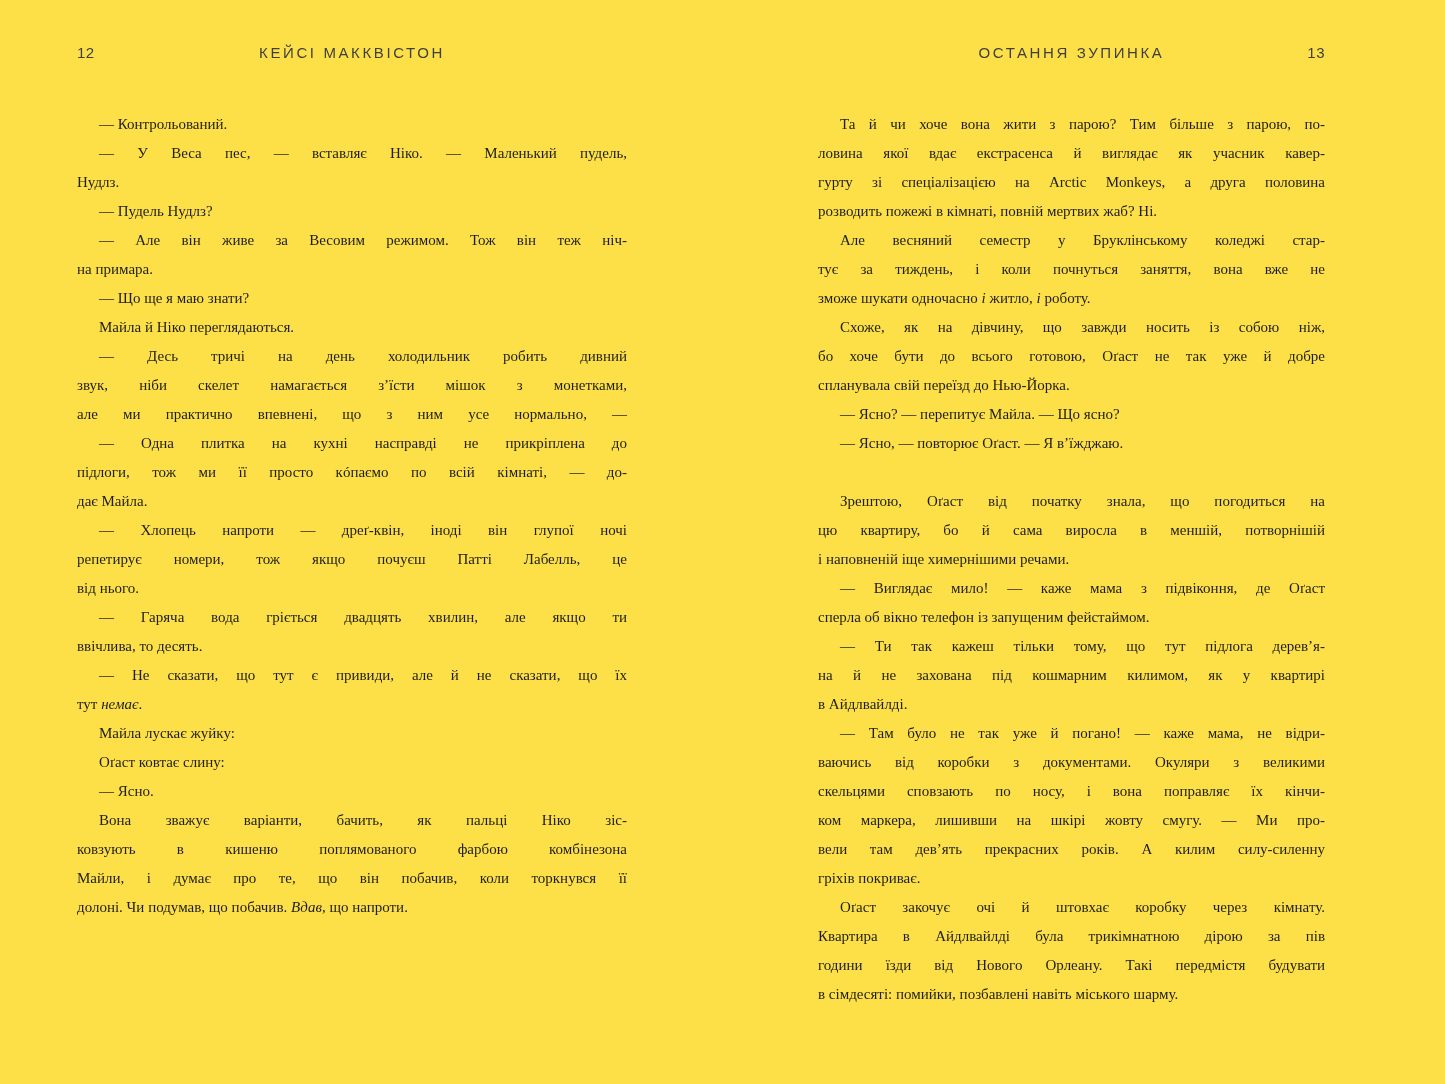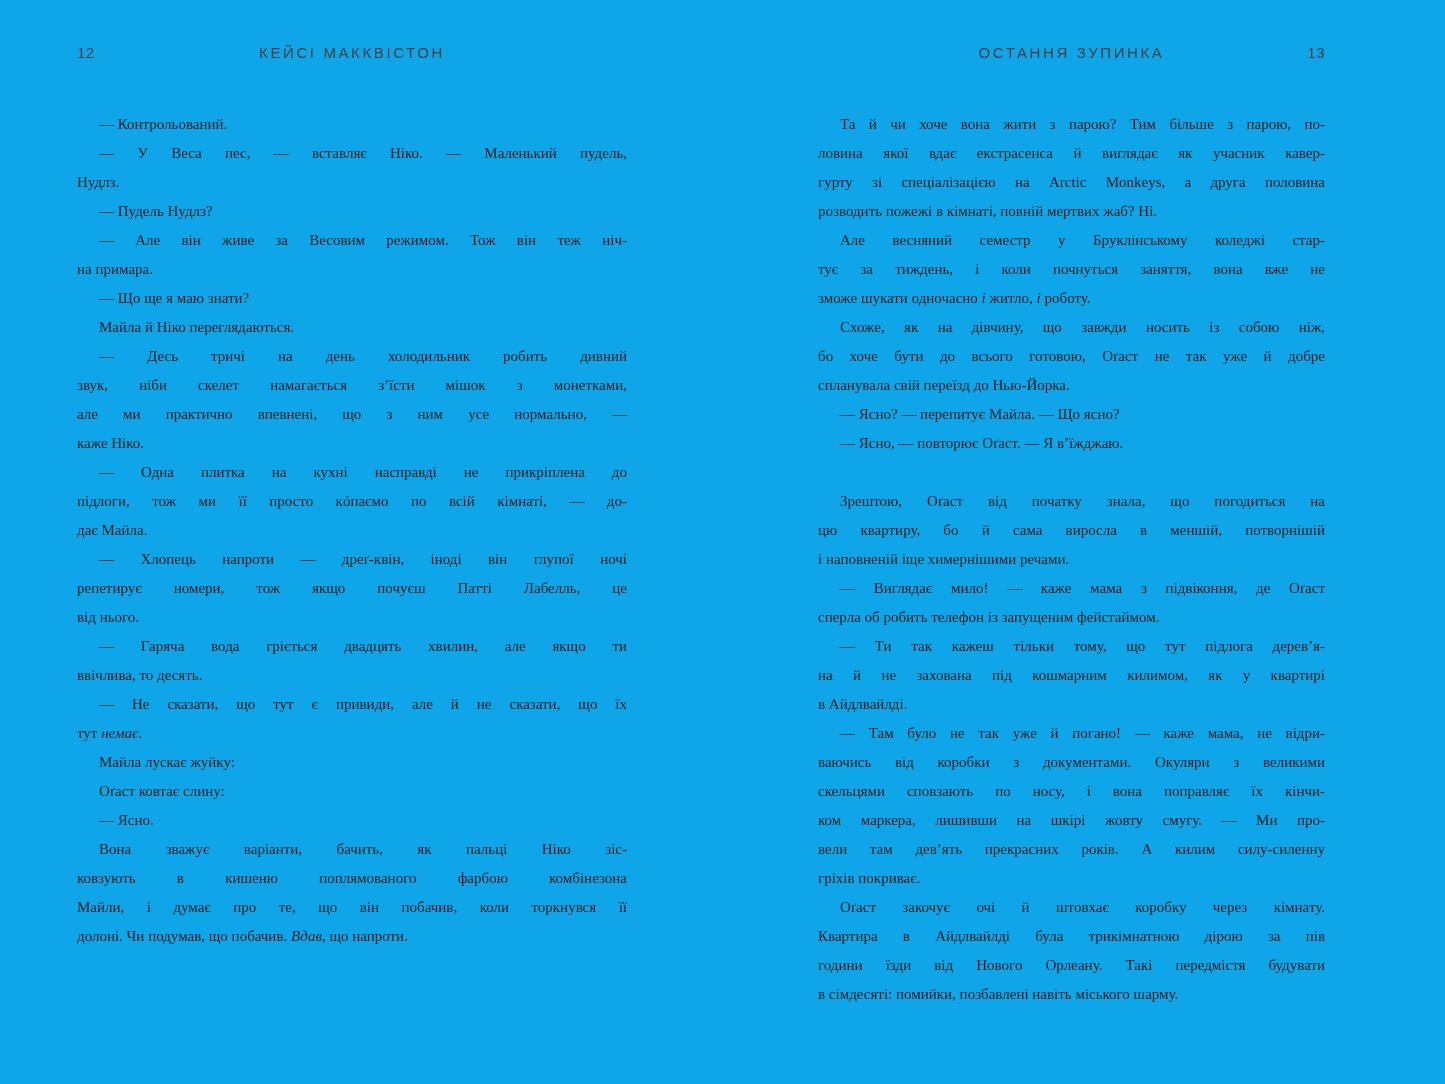--- a/index.html
+++ b/index.html
@@ -4,21 +4,21 @@
 <style>
   html, body {
     margin: 0;
     padding: 0;
     background: #ffffff;
   }
   .spread {
     position: relative;
     width: 1445px;
     height: 1084px;
-    background: #0ea5e9;
+    background: #fde047;
     overflow: hidden;
     display: flex;
     justify-content: flex-end;
   }
   .page {
     box-sizing: border-box;
     padding-top: 44px;
     height: 1084px;
   }
   .page.left  { width: 722px; padding-left: 77px; padding-right: 95px; }
@@ -78,21 +78,20 @@
         <div class="ln j ind"><span>— У Веса пес, — вставляє Ніко. — Маленький пудель,</span></div>
         <div class="ln"><span>Нудлз.</span></div>
         <div class="ln ind"><span>— Пудель Нудлз?</span></div>
         <div class="ln j ind"><span>— Але він живе за Весовим режимом. Тож він теж ніч-</span></div>
         <div class="ln"><span>на примара.</span></div>
         <div class="ln ind"><span>— Що ще я маю знати?</span></div>
         <div class="ln ind"><span>Майла й Ніко переглядаються.</span></div>
         <div class="ln j ind"><span>— Десь тричі на день холодильник робить дивний</span></div>
         <div class="ln j"><span>звук, ніби скелет намагається з’їсти мішок з монетками,</span></div>
         <div class="ln j"><span>але ми практично впевнені, що з ним усе нормально, —</span></div>
-        <div class="ln"><span>каже Ніко.</span></div>
         <div class="ln j ind"><span>— Одна плитка на кухні насправді не прикріплена до</span></div>
         <div class="ln j"><span>підлоги, тож ми її просто кóпаємо по всій кімнаті, — до-</span></div>
         <div class="ln"><span>дає Майла.</span></div>
         <div class="ln j ind"><span>— Хлопець напроти — дреґ-квін, іноді він глупої ночі</span></div>
         <div class="ln j"><span>репетирує номери, тож якщо почуєш Патті Лабелль, це</span></div>
         <div class="ln"><span>від нього.</span></div>
         <div class="ln j ind"><span>— Гаряча вода гріється двадцять хвилин, але якщо ти</span></div>
         <div class="ln"><span>ввічлива, то десять.</span></div>
         <div class="ln j ind"><span>— Не сказати, що тут є привиди, але й не сказати, що їх</span></div>
         <div class="ln"><span>тут </span><i>немає</i><span>.</span></div>
@@ -123,21 +122,21 @@
         <div class="ln j ind"><span>Схоже, як на дівчину, що завжди носить із собою ніж,</span></div>
         <div class="ln j"><span>бо хоче бути до всього готовою, Оґаст не так уже й добре</span></div>
         <div class="ln"><span>спланувала свій переїзд до Нью-Йорка.</span></div>
         <div class="ln ind"><span>— Ясно? — перепитує Майла. — Що ясно?</span></div>
         <div class="ln ind"><span>— Ясно, — повторює Оґаст. — Я в’їжджаю.</span></div>
         <div class="ln blank"></div>
         <div class="ln j ind"><span>Зрештою, Оґаст від початку знала, що погодиться на</span></div>
         <div class="ln j"><span>цю квартиру, бо й сама виросла в меншій, потворнішій</span></div>
         <div class="ln"><span>і наповненій іще химернішими речами.</span></div>
         <div class="ln j ind"><span>— Виглядає мило! — каже мама з підвіконня, де Оґаст</span></div>
-        <div class="ln"><span>сперла об робить телефон із запущеним фейстаймом.</span></div>
+        <div class="ln"><span>сперла об вікно телефон із запущеним фейстаймом.</span></div>
         <div class="ln j ind"><span>— Ти так кажеш тільки тому, що тут підлога дерев’я-</span></div>
         <div class="ln j"><span>на й не захована під кошмарним килимом, як у квартирі</span></div>
         <div class="ln"><span>в Айдлвайлді.</span></div>
         <div class="ln j ind"><span>— Там було не так уже й погано! — каже мама, не відри-</span></div>
         <div class="ln j"><span>ваючись від коробки з документами. Окуляри з великими</span></div>
         <div class="ln j"><span>скельцями сповзають по носу, і вона поправляє їх кінчи-</span></div>
         <div class="ln j"><span>ком маркера, лишивши на шкірі жовту смугу. — Ми про-</span></div>
         <div class="ln j"><span>вели там дев’ять прекрасних років. А килим силу-силенну</span></div>
         <div class="ln"><span>гріхів покриває.</span></div>
         <div class="ln j ind"><span>Оґаст закочує очі й штовхає коробку через кімнату.</span></div>

